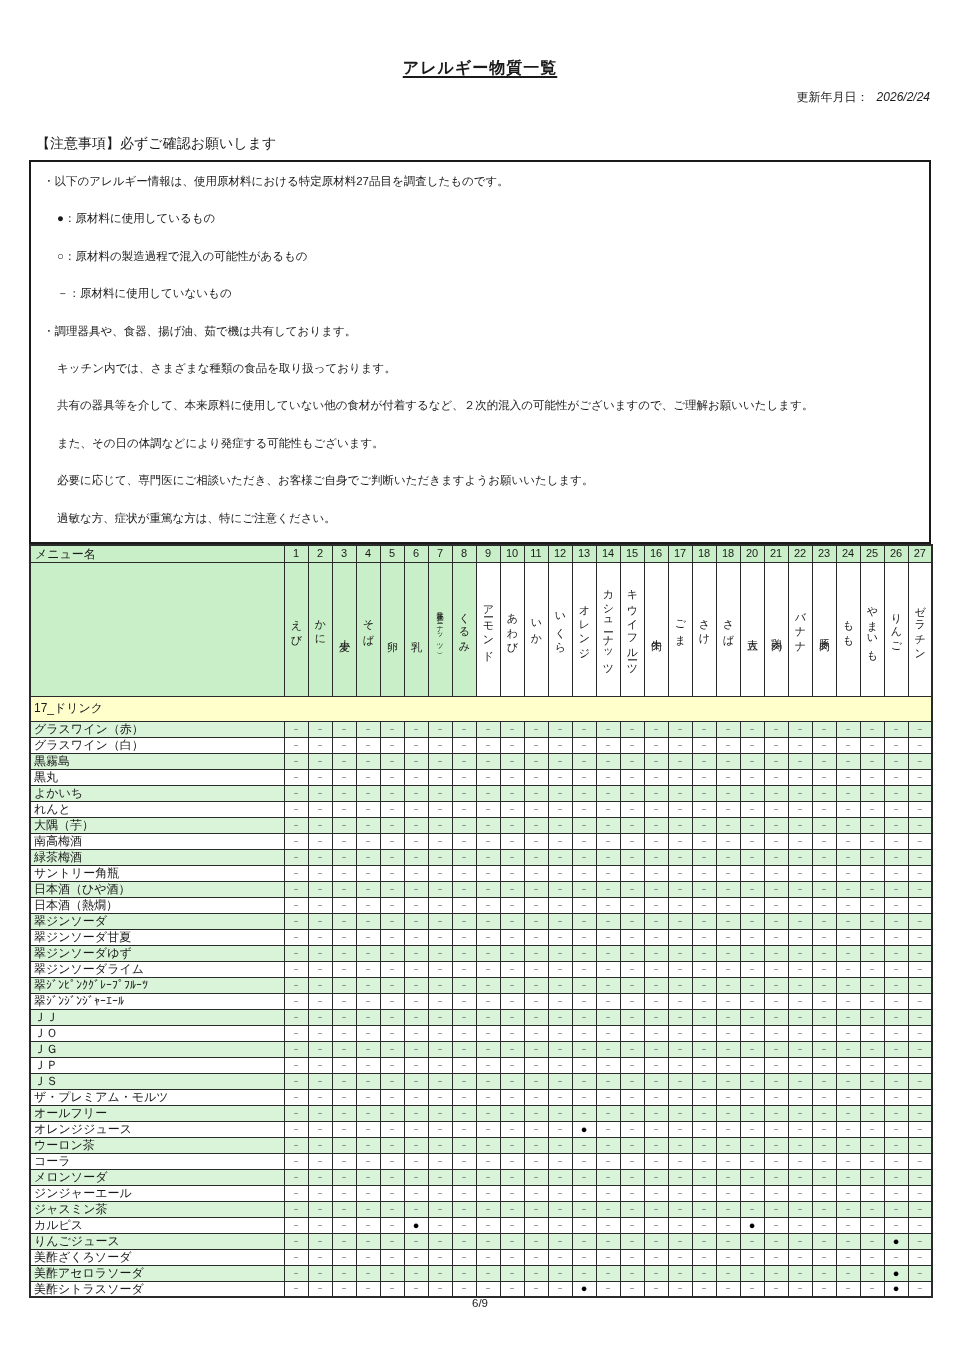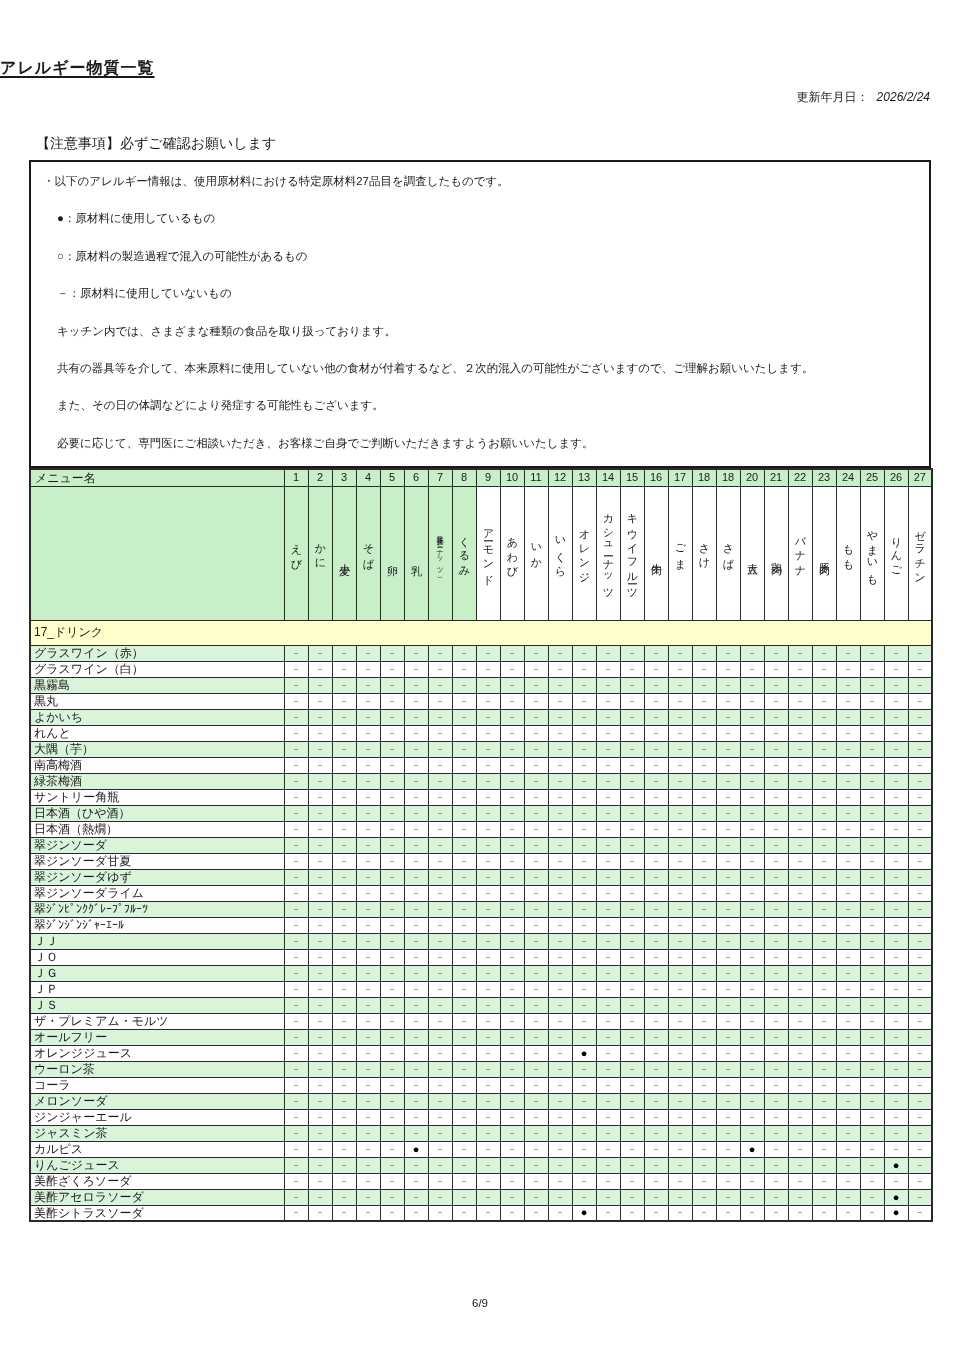--- a/index.html
+++ b/index.html
@@ -4,29 +4,29 @@
 <style>
   * { margin:0; padding:0; box-sizing:border-box; }
   html,body { background:#fff; }
   body {
     width:960px; height:1358px; position:relative; overflow:hidden;
     font-family:"Liberation Sans","DejaVu Sans",sans-serif;
     color:#1a1a1a;
     --header-green:#c8efc8; --row-green:#d9f4d9; --section-yellow:#ffffcb; --grid:#2a2a2a;
   }
   .title {
-    padding-top:58px; text-align:left; font-size:16px; font-weight:bold;
+    padding-top:58px; text-align:center; font-size:16px; font-weight:bold;
     letter-spacing:1px;
   }
   .title span { text-decoration:underline; text-decoration-thickness:2px; text-underline-offset:3px; }
   .updated { margin-top:10px; padding-right:30px; text-align:right; font-size:12px; }
   .updated .val { margin-left:8px;font-style:italic; }
   .notice-heading { margin:29px 0 7px 36px; font-size:14px; }
   .notes-box {
-    margin:0 29px; height:308px; border:2px solid #1a1a1a;
+    margin:0 29px; height:384px; border:2px solid #1a1a1a;
     padding:9px 12px; font-size:11.5px; line-height:21.4px; overflow:hidden;
   }
   .note-line { white-space:nowrap; }
   .note-line.indent-1 { padding-left:14px;margin-top:16px; }
   .note-line.gap { margin-top:16px; }
 
   table {
     margin:0 29px 0 29px; border-collapse:collapse; table-layout:fixed;
     width:902px; border:2px solid var(--grid);
   }
@@ -72,20 +72,21 @@
   </div>
   <div class="updated">
     <span>更新年月日：</span><span class="val">2026/2/24</span>
   </div>
   <div class="notice-heading">【注意事項】必ずご確認お願いします</div>
   <div class="notes-box" id="notes-box">
       <div class="note-line indent-0">・以下のアレルギー情報は、使用原材料における特定原材料27品目を調査したものです。</div>
       <div class="note-line indent-1">●：原材料に使用しているもの</div>
       <div class="note-line indent-1">○：原材料の製造過程で混入の可能性があるもの</div>
       <div class="note-line indent-1">－：原材料に使用していないもの</div>
+      <div class="note-line indent-0 gap">・調理器具や、食器、揚げ油、茹で機は共有しております。</div>
       <div class="note-line indent-1">キッチン内では、さまざまな種類の食品を取り扱っております。</div>
       <div class="note-line indent-1">共有の器具等を介して、本来原料に使用していない他の食材が付着するなど、２次的混入の可能性がございますので、ご理解お願いいたします。</div>
       <div class="note-line indent-1">また、その日の体調などにより発症する可能性もございます。</div>
       <div class="note-line indent-1">必要に応じて、専門医にご相談いただき、お客様ご自身でご判断いただきますようお願いいたします。</div>
       <div class="note-line indent-1">過敏な方、症状が重篤な方は、特にご注意ください。</div>
       <div class="note-line indent-0 gap">・上記の点をご理解いただいた上であくまで目安としてご利用ください。</div>
     </div>
 
   <table id="allergen-table">
     <colgroup id="cols">

